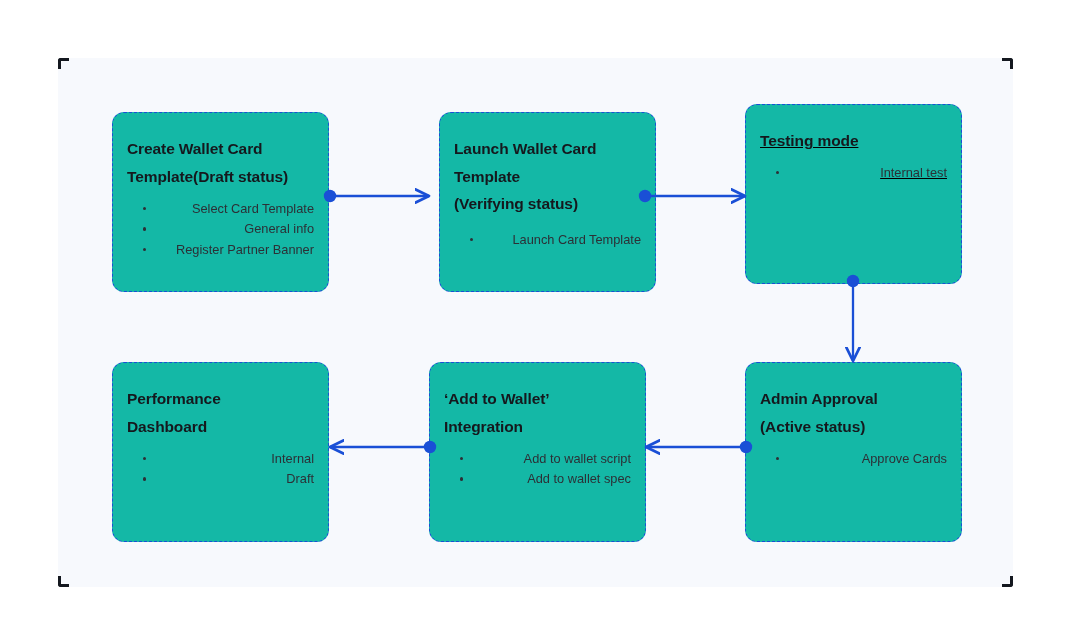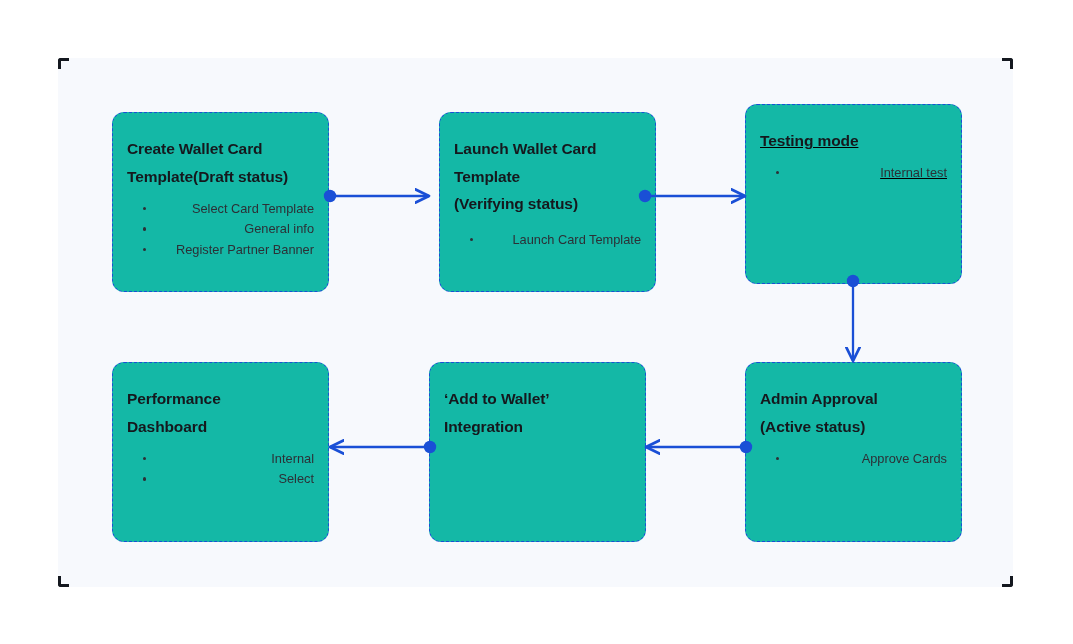--- a/index.html
+++ b/index.html
@@ -130,27 +130,31 @@
     <ul class="node-list">
       <li>Internal test</li>
     </ul>
   </div>
 
   <div class="node" id="node-performance">
     <div class="node-title">Performance
 Dashboard</div>
     <ul class="node-list">
       <li>Internal</li>
-      <li>Select</li>
+      <li>Draft</li>
     </ul>
   </div>
 
   <div class="node" id="node-integration">
     <div class="node-title">‘Add to Wallet’
 Integration</div>
+    <ul class="node-list">
+      <li>Add to wallet script</li>
+      <li>Add to wallet spec</li>
+    </ul>
   </div>
 
   <div class="node" id="node-admin">
     <div class="node-title">Admin Approval
 (Active status)</div>
     <ul class="node-list">
       <li>Approve Cards</li>
     </ul>
   </div>
 

